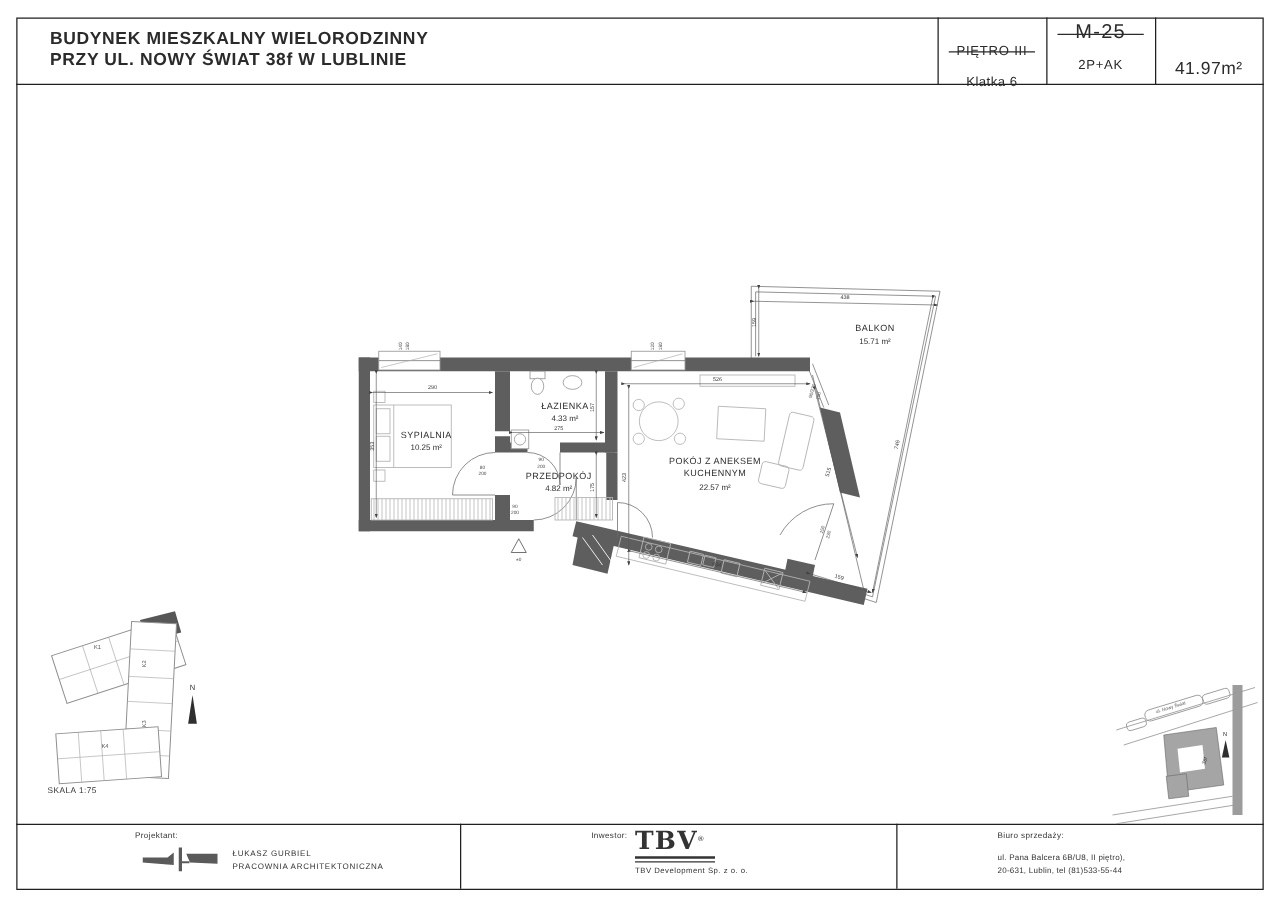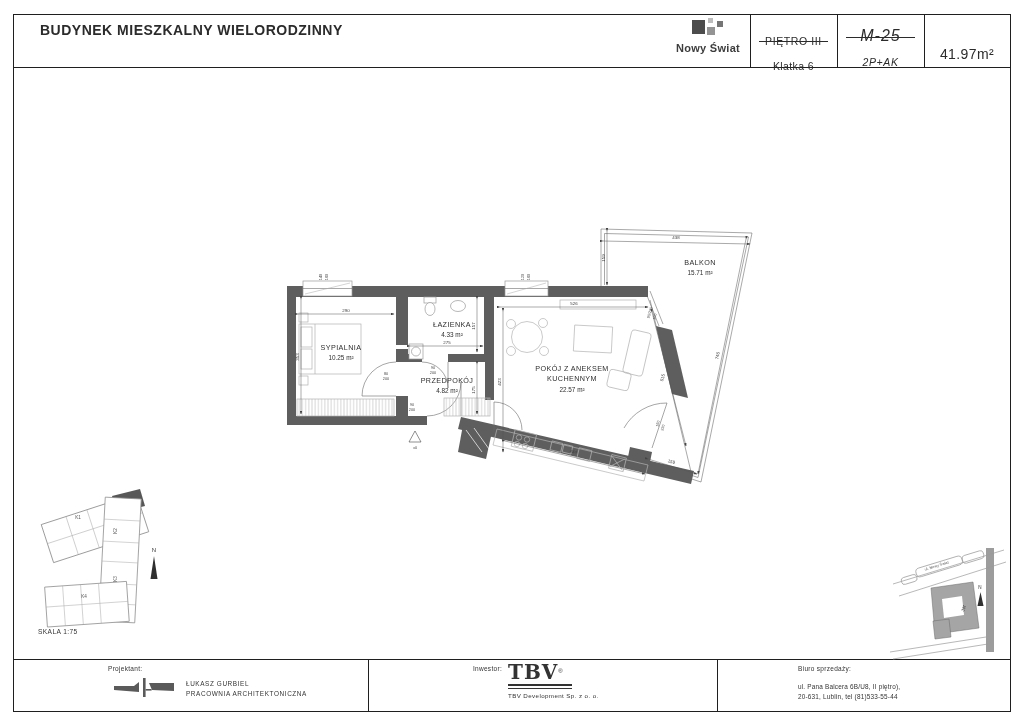--- a/index.html
+++ b/index.html
@@ -56,38 +56,30 @@
   <div class="line" style="left:13px;top:67px;width:998px;height:1.2px;"></div>
   <div class="line" style="left:13px;top:659px;width:998px;height:1.2px;"></div>
   <div class="line" style="left:750px;top:14px;width:1.2px;height:54px;"></div>
   <div class="line" style="left:837px;top:14px;width:1.2px;height:54px;"></div>
   <div class="line" style="left:924px;top:14px;width:1.2px;height:54px;"></div>
   <div class="line" style="left:368px;top:659px;width:1.2px;height:52px;"></div>
   <div class="line" style="left:717px;top:659px;width:1.2px;height:52px;"></div>
 
   <div class="abs title">
     <div>BUDYNEK MIESZKALNY WIELORODZINNY</div>
-  </div>
-
-  <div class="abs logo">
-    <div class="logo-icon">
-      <div style="left:1px;top:3px;width:13px;height:14px;background:#4c4c4c;"></div>
-      <div style="left:16px;top:10px;width:8px;height:8px;background:#949494;"></div>
-      <div style="left:26px;top:4px;width:6px;height:6px;background:#757575;"></div>
-      <div style="left:17px;top:1px;width:5px;height:5px;background:#bdbdbd;"></div>
-    </div>
-    <div class="logo-text">Nowy Świat</div>
-  </div>
+    <div>PRZY UL. NOWY ŚWIAT 38f W LUBLINIE</div>
+  </div>
+
 
   <div class="hc hc2" style="top:14px;height:54px;">
     <div class="floor">PIĘTRO III</div>
     <div class="abs" style="left:9px;top:27px;width:69px;height:1px;background:#2b2b2b;"></div>
     <div class="klatka">Klatka 6</div>
   </div>
-  <div class="hc hc3" style="top:10px;height:71px;font-style:italic;">
+  <div class="hc hc3" style="top:0;height:71px;">
     <div class="m25">M-25</div>
     <div class="abs" style="left:9px;top:27px;width:69px;height:1px;background:#2b2b2b;"></div>
     <div class="ptype">2P+AK</div>
   </div>
   <div class="hc hc4" style="top:14px;height:54px;">
     <div class="areatot">41.97m²</div>
   </div>
 
   <svg class="abs" style="left:0;top:0;" width="1024" height="724" viewBox="0 0 1024 724">
     <defs>

